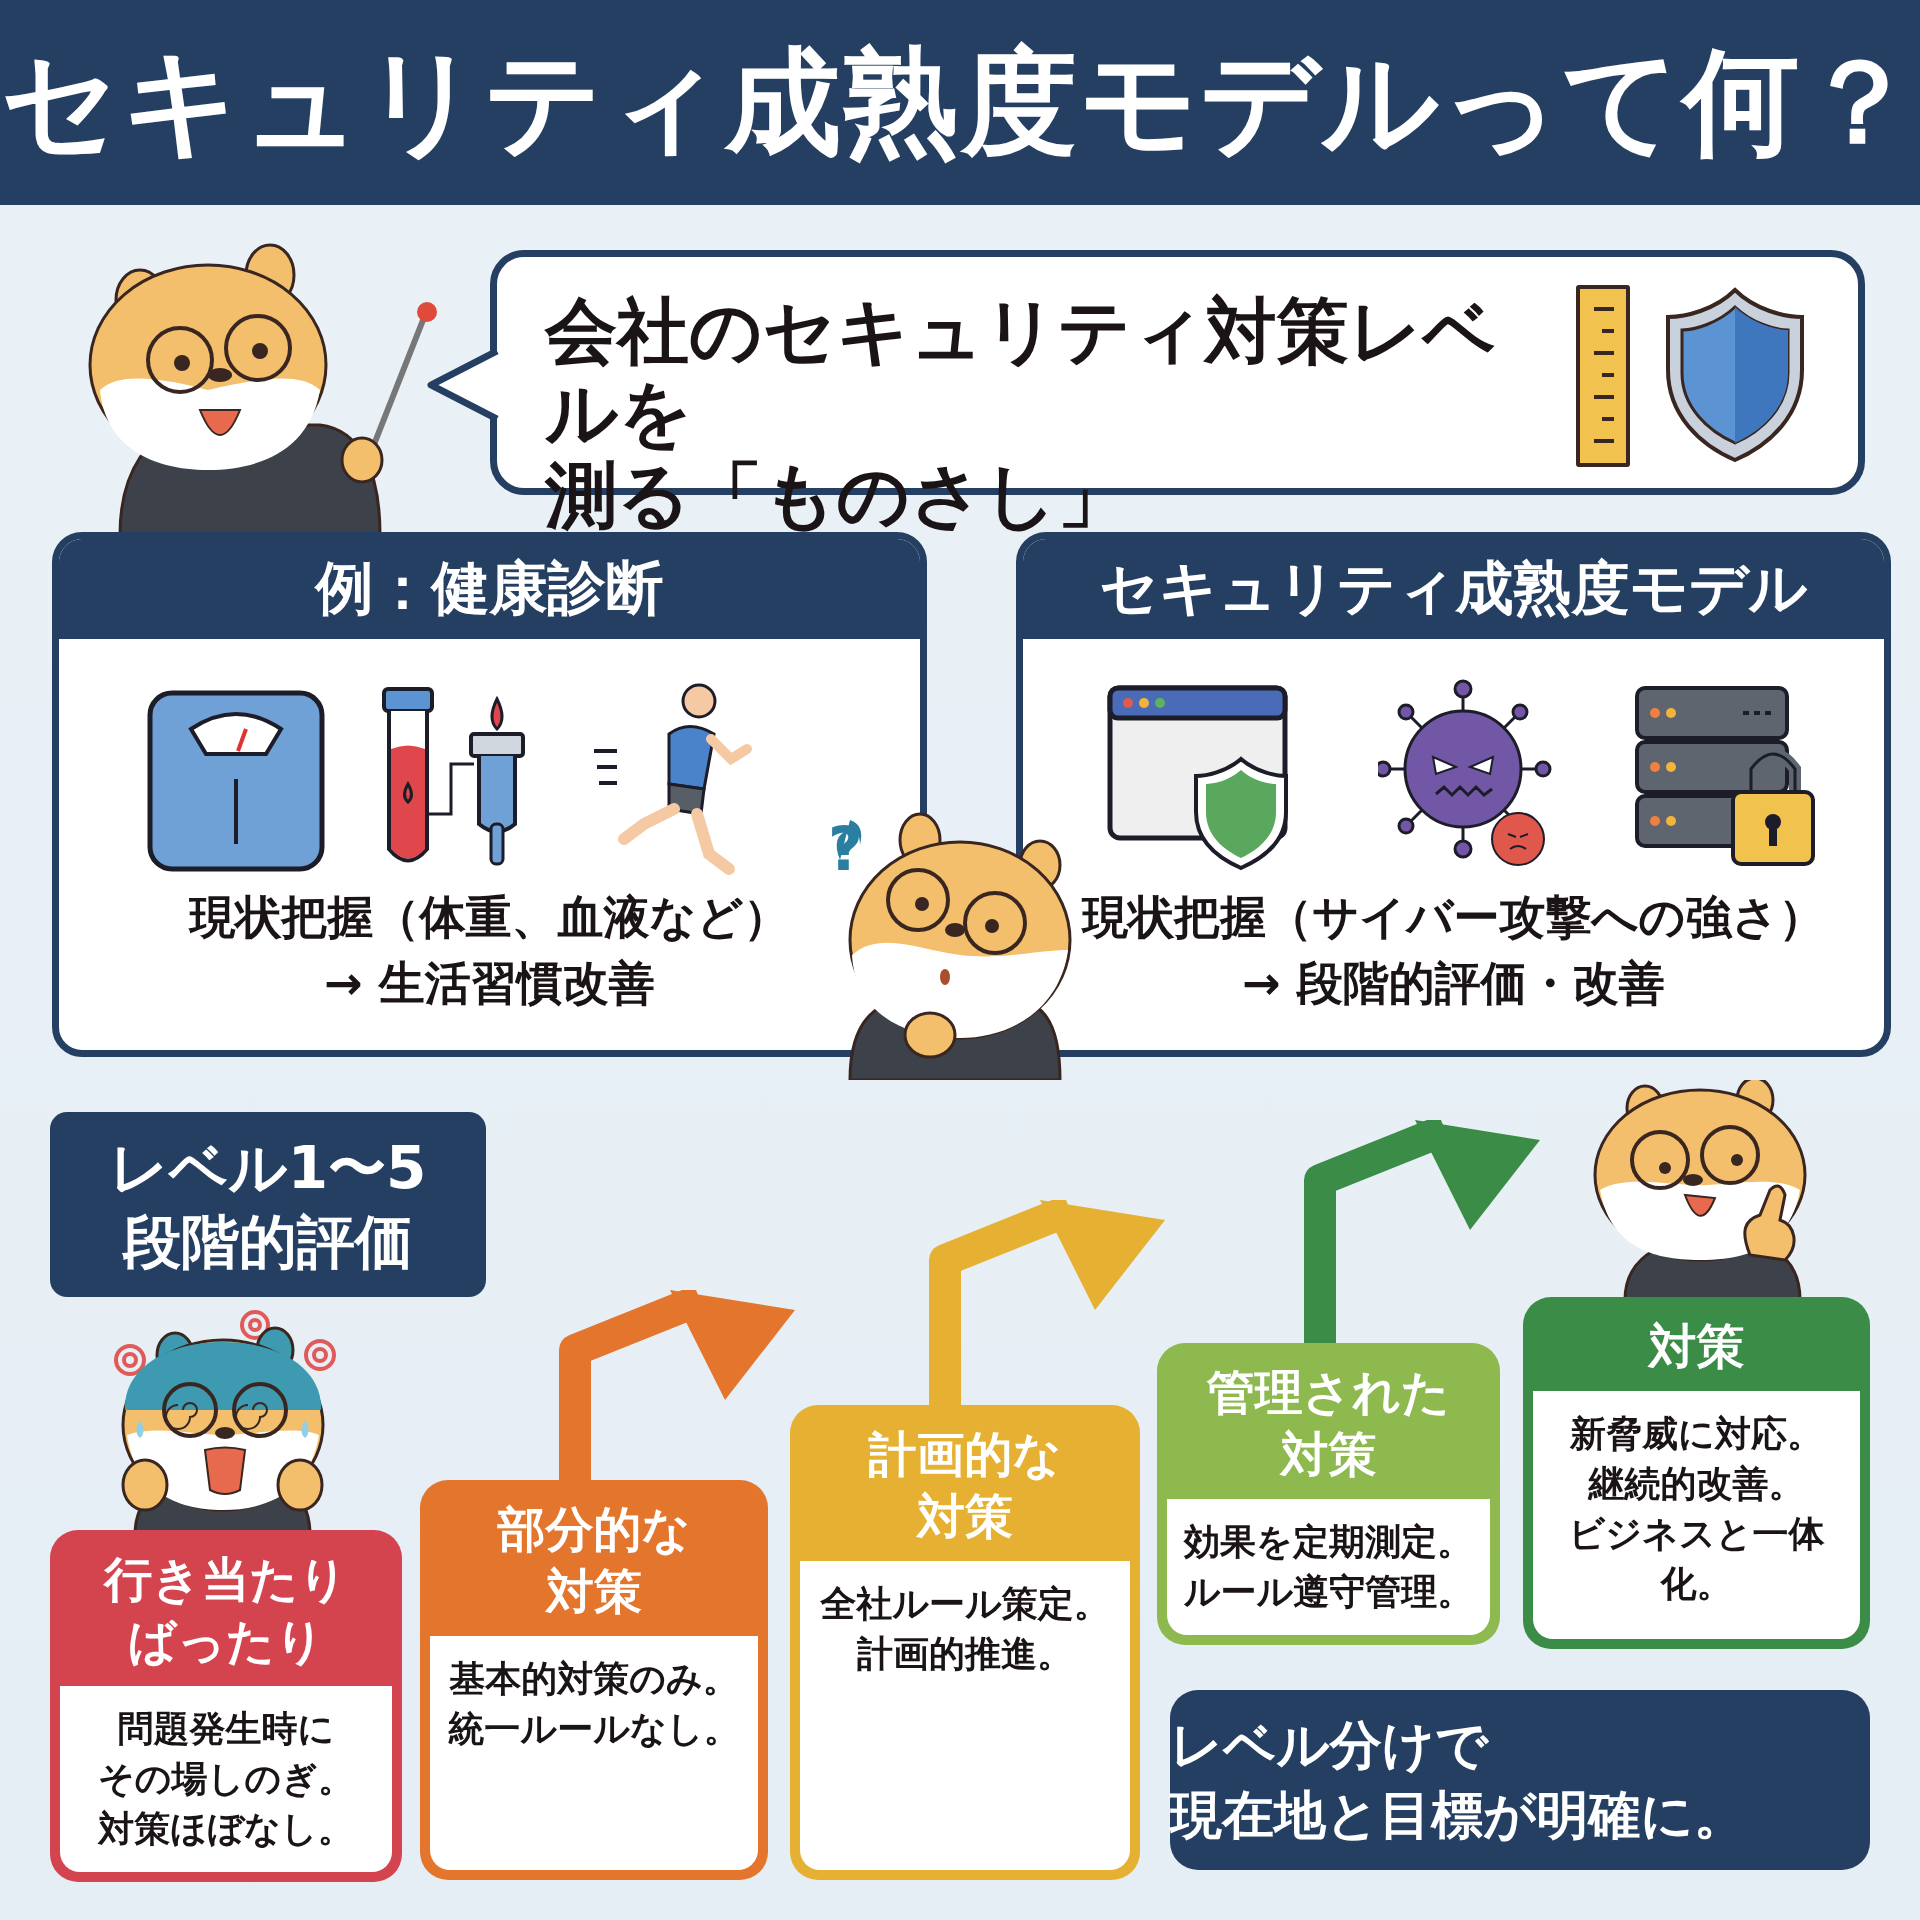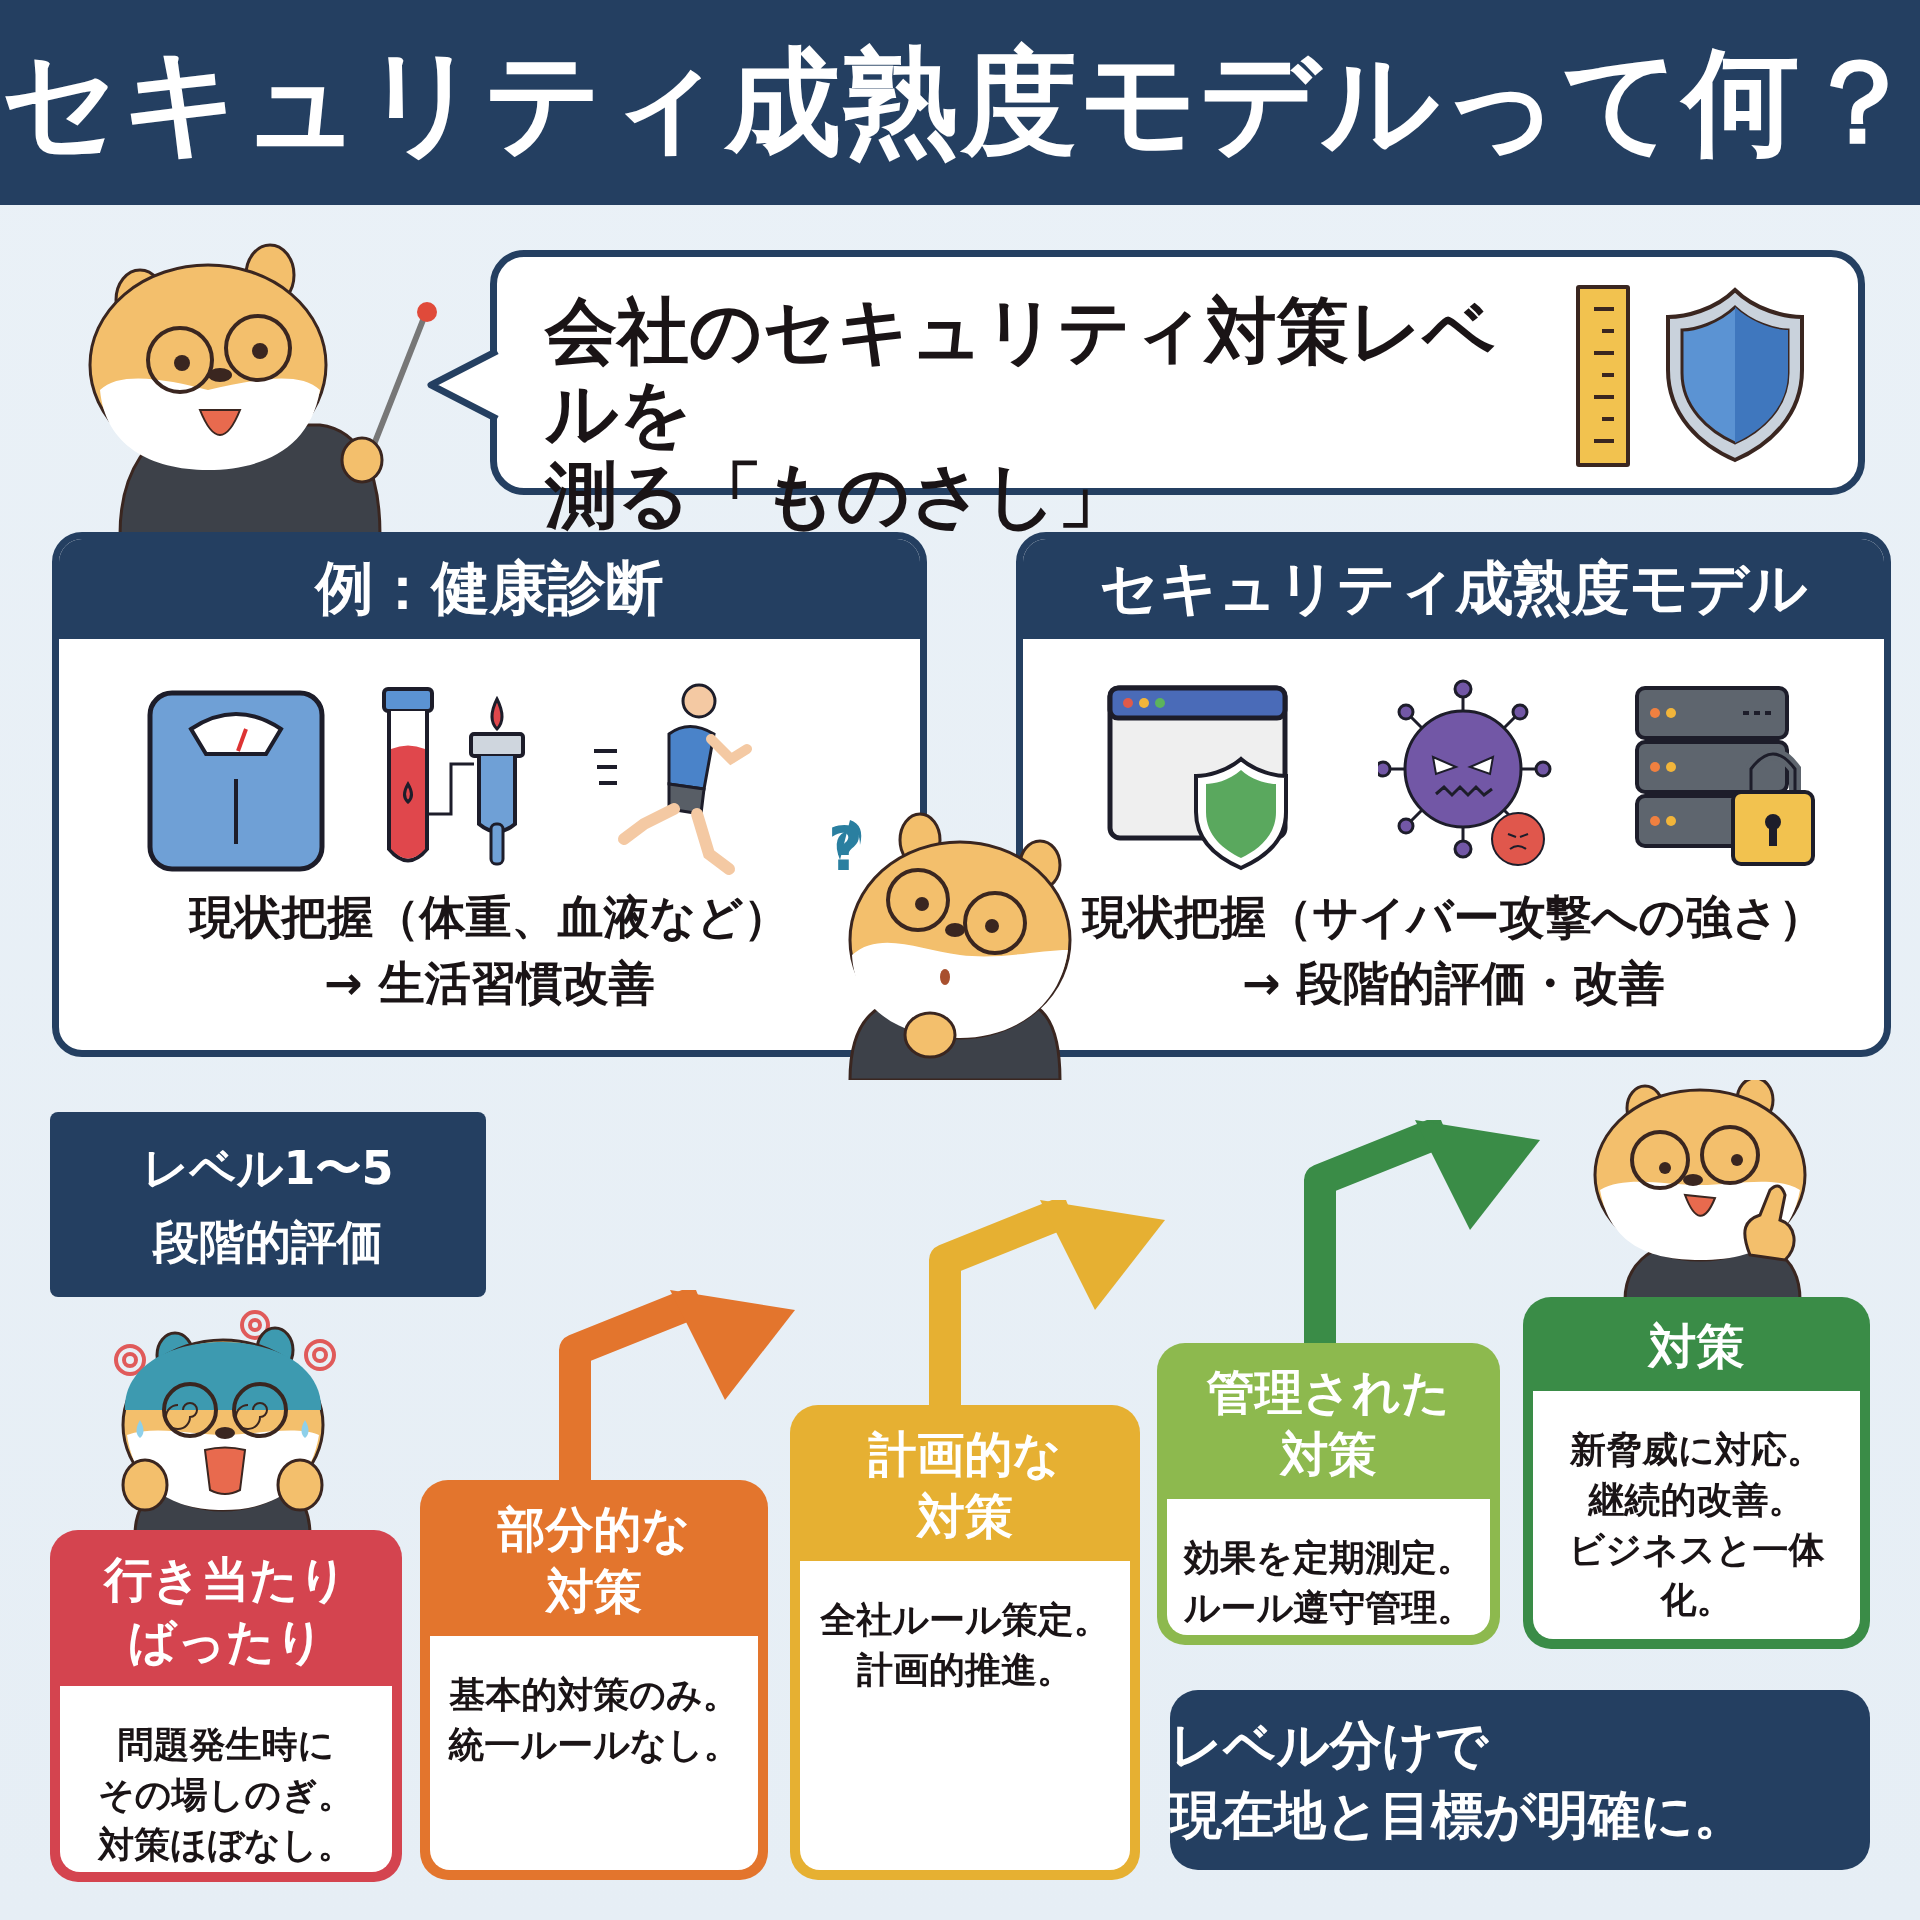--- a/index.html
+++ b/index.html
@@ -54,38 +54,38 @@
   .card-left { left: 52px; top: 532px; width: 875px; height: 525px; }
   .card-right { left: 1016px; top: 532px; width: 875px; height: 525px; }
   .card-caption {
     position: absolute; left: 0; width: 100%; text-align: center;
     font-size: 46px; font-weight: bold; line-height: 66px; color: #1a1416;
   }
 
   
   .level-badge {
     left: 50px; top: 1112px; width: 436px; height: 185px;
-    background: #243f61; border-radius: 8px;
-    color: #fff; font-weight: bold; font-size: 46px; line-height: 74px;
+    background: #243f61; border-radius: 17px;
+    color: #fff; font-weight: bold; font-size: 58px; line-height: 74px;
     display: flex; flex-direction: column; align-items: center; justify-content: center;
   }
 
   
   .lvl {
     border-radius: 28px; padding: 0 10px 10px 10px;
     display: flex; flex-direction: column;
   }
   .lvl-title {
     color: #fff; font-weight: bold; font-size: 48px; line-height: 62px;
     text-align: center; padding: 18px 4px 14px;
   }
   .lvl-body {
     background: #fff; border-radius: 0 0 20px 20px; flex: 1;
     font-weight: bold; font-size: 36px; line-height: 50px; text-align: center;
-    padding-top: 34px; color: #1a1416;
+    padding-top: 18px; color: #1a1416;
   }
   .lvl1 { left: 50px;  top: 1530px; width: 352px; height: 352px; background: #d4444f; }
   .lvl2 { left: 420px; top: 1480px; width: 348px; height: 400px; background: #e3752d; }
   .lvl3 { left: 790px; top: 1405px; width: 350px; height: 475px; background: #e6b032; }
   .lvl4 { left: 1157px; top: 1343px; width: 343px; height: 302px; background: #8db94e; }
   .lvl5 { left: 1523px; top: 1297px; width: 347px; height: 352px; background: #3a8c47; }
 
   .summary {
     left: 1170px; top: 1690px; width: 700px; height: 180px;
     background: #243f61; border-radius: 28px;

